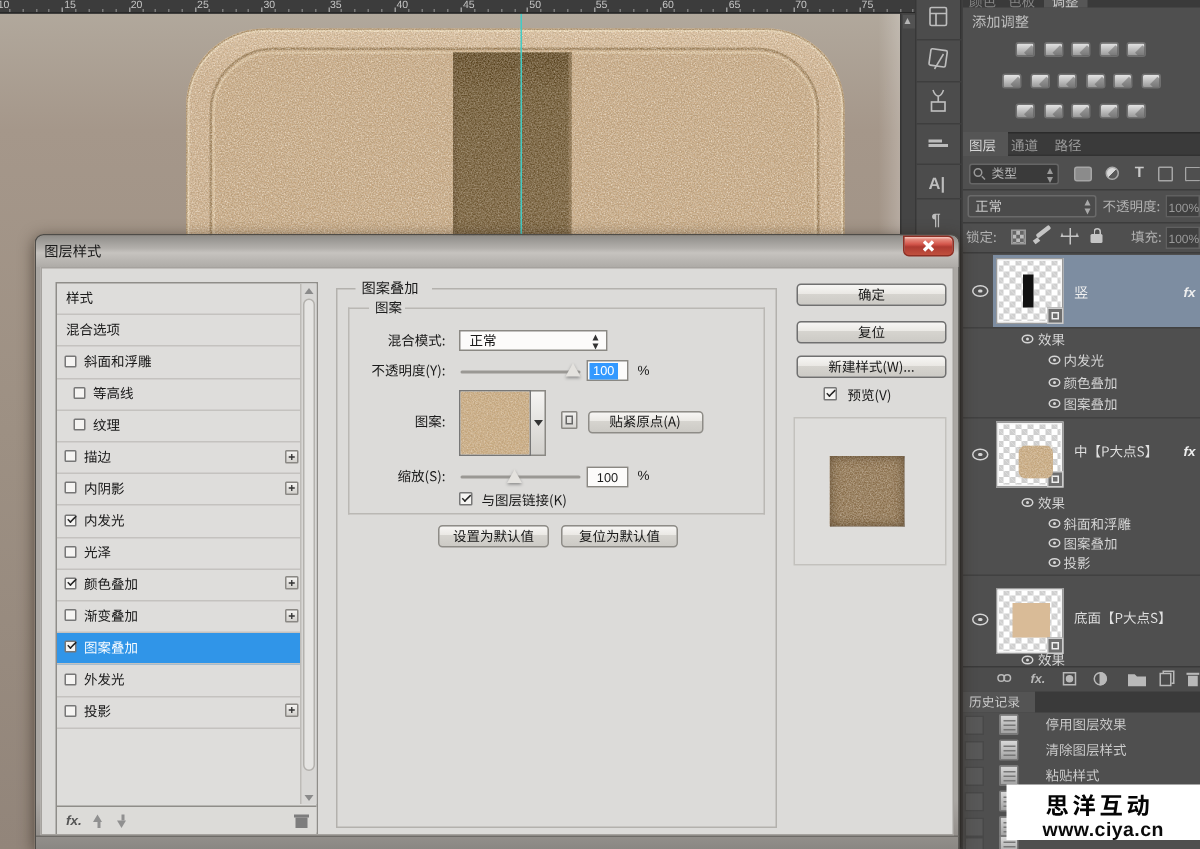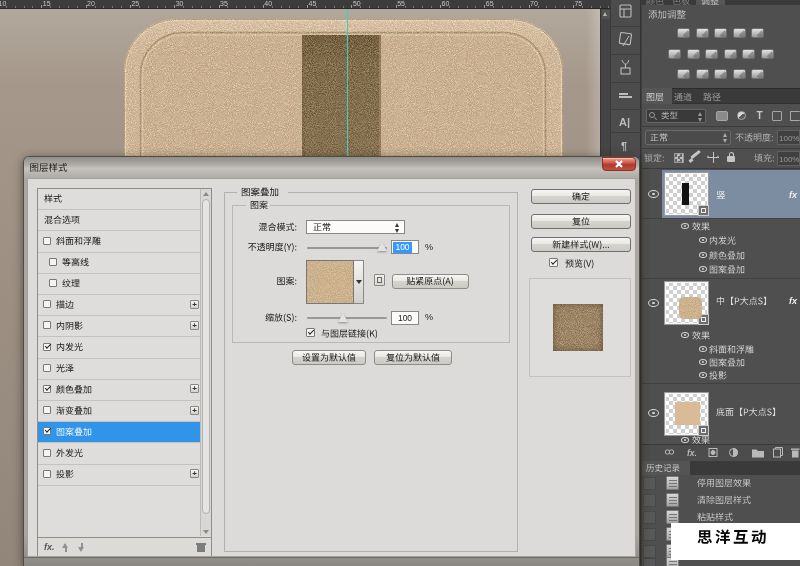--- a/index.html
+++ b/index.html
@@ -467,20 +467,21 @@
     <div class="abs" style="left:549px;top:258px;width:9px;height:9px;background:#f5f4f2;border:1px solid #777;border-radius:1px;z-index:11;"></div>
     <div class="abs" style="left:550.5px;top:260.0px;width:6px;height:3px;border-left:1.5px solid #222;border-bottom:1.5px solid #222;transform:rotate(-45deg);z-index:12"></div>
     <div class="abs" style="left:529px;top:278px;width:102px;height:99px;background:#dedddb;border:1px solid #c3c1bd;z-index:11;"></div>
     <svg class="abs" width="50" height="47" style="left:553px;top:304px;z-index:12">
       <rect x="0" y="0" width="50" height="47" rx="0" fill="#8a6f4c"></rect>
       <rect x="0" y="0" width="50" height="47" rx="0" filter="url(#nzl)" opacity="0.45"></rect>
       <rect x="0" y="0" width="50" height="47" rx="0" filter="url(#nzd)" opacity="0.38"></rect>
     </svg>
     <div class="abs" style="left:553px;top:304px;width:50px;height:47px;box-shadow:inset 0 0 7px rgba(50,32,15,.55);z-index:13"></div>
     <div class="abs" style="left:671px;top:523px;width:129px;height:37px;background:#fff;z-index:40"></div>
+    <div class="abs" style="left:671px;top:544.5px;width:129px;text-align:center;font-size:13px;font-weight:bold;color:#0a0a0a;z-index:41;letter-spacing:0.3px">www.ciya.cn</div>
     <svg width="800" height="566" viewBox="0 0 800 566" style="position:absolute;left:0;top:0;z-index:50;pointer-events:none">
       <defs>
         <path id="g0r" d="M105 772C159 726 226 659 256 615L309 668C277 710 209 774 154 818ZM43 526V454H184V107C184 54 148 15 128 -1C142 -12 166 -37 175 -52C188 -35 212 -15 345 91C331 44 311 0 283 -39C298 -47 327 -68 338 -79C436 57 450 268 450 422V728H856V11C856 -4 851 -9 836 -9C822 -10 775 -10 723 -8C733 -27 744 -58 747 -77C818 -77 861 -76 888 -65C915 -52 924 -30 924 10V795H383V422C383 327 380 216 352 113C344 128 335 149 330 164L257 108V526ZM620 698V614H512V556H620V454H490V397H818V454H681V556H793V614H681V698ZM512 315V35H570V81H781V315ZM570 259H723V138H570Z"></path>
         <path id="g1r" d="M212 178V11H47V-53H955V11H536V94H824V152H536V230H890V294H114V230H462V11H284V178ZM86 669V495H233C186 441 108 388 39 362C54 351 73 329 83 313C142 340 207 390 256 443V321H322V451C369 426 425 389 455 363L488 407C458 434 399 470 351 492L322 457V495H487V669H322V720H513V777H322V840H256V777H57V720H256V669ZM148 619H256V545H148ZM322 619H423V545H322ZM642 665H815C798 606 771 556 735 514C693 561 662 614 642 665ZM639 840C611 739 561 645 495 585C510 573 535 547 546 534C567 554 586 578 605 605C626 559 654 512 691 469C639 424 573 390 496 365C510 352 532 324 540 310C616 339 682 375 736 422C785 375 846 335 919 307C928 325 948 353 962 366C890 389 830 425 781 467C828 521 864 586 887 665H952V728H672C686 759 697 792 707 825Z"></path>
         <path id="g2r" d="M698 506C696 147 684 34 432 -30C444 -43 461 -67 467 -82C735 -9 755 126 757 506ZM400 459C345 410 243 364 158 338C175 325 194 304 205 289C295 320 398 372 462 433ZM431 185C371 104 252 35 132 -1C148 -15 167 -38 178 -55C306 -12 427 63 497 156ZM740 77C805 32 882 -35 918 -80L961 -34C924 11 845 75 782 118ZM536 609V137H596V552H851V139H914V609H725C738 641 753 680 766 718H947V778H514V718H703C693 683 678 641 664 609ZM229 824C242 799 254 767 263 740H68V677H496V740H334C325 770 308 811 291 842ZM415 326C356 263 246 205 150 172C155 225 156 277 156 321V472H493V535H392C412 569 434 613 453 653L390 669C375 630 349 574 326 535H195L248 554C240 586 217 636 194 671L135 652C157 616 178 568 186 535H89V322C89 215 84 65 32 -45C49 -51 79 -69 92 -81C125 -9 142 82 150 169C166 155 183 134 193 118C296 158 407 224 475 300Z"></path>
         <path id="g3r" d="M474 492V319H243V492ZM547 492H786V319H547ZM598 685C569 643 531 597 494 563H229C268 601 304 642 337 685ZM354 843C284 708 162 587 39 511C53 495 74 457 81 441C111 461 141 484 170 509V81C170 -36 219 -63 378 -63C414 -63 725 -63 765 -63C914 -63 945 -18 963 138C941 142 910 154 890 166C879 34 863 6 764 6C696 6 426 6 373 6C263 6 243 20 243 80V247H786V202H861V563H585C632 611 678 669 712 722L663 757L648 752H383C397 774 410 796 422 818Z"></path>
         <path id="g4r" d="M197 840V647H58V577H191C159 439 97 278 32 197C45 179 63 145 71 125C117 193 163 305 197 421V-79H267V456C294 405 326 342 339 309L385 366C368 396 292 512 267 546V577H387V647H267V840ZM879 821C778 779 585 755 428 746V502C428 343 418 118 306 -40C323 -48 354 -70 368 -82C477 75 499 309 501 476H531C561 351 604 238 664 144C600 70 524 16 440 -19C456 -33 476 -62 486 -80C569 -41 644 12 708 82C764 11 833 -45 915 -82C927 -62 950 -32 967 -18C883 15 813 70 756 141C829 241 883 370 911 533L864 547L851 544H501V685C651 695 823 718 929 761ZM827 476C802 370 762 280 710 204C661 283 624 376 598 476Z"></path>
         <path id="g5r" d="M407 289C384 213 342 126 280 75L335 34C400 92 441 186 466 266ZM643 254C672 187 701 99 709 40L770 63C760 120 732 207 699 273ZM766 281C823 205 883 100 907 31L970 63C944 132 884 233 825 309ZM533 397V3C533 -9 529 -13 515 -13C502 -13 459 -14 409 -12C418 -33 427 -60 430 -80C497 -80 541 -79 568 -68C595 -57 603 -37 603 2V397ZM85 777C143 748 213 701 246 667L291 728C256 761 186 804 129 831ZM38 506C98 480 170 437 205 405L248 466C212 498 140 537 79 561ZM60 -25 127 -67C171 22 221 139 259 239L199 281C157 173 100 49 60 -25ZM327 783V713H548C537 667 522 622 503 579H281V508H466C416 427 347 357 254 311C268 297 290 270 300 254C414 313 494 403 550 508H676C732 408 826 316 922 270C933 288 956 314 971 328C888 363 807 431 754 508H954V579H584C601 622 615 667 627 713H920V783Z"></path>
         <path id="g6r" d="M572 716V-65H644V9H838V-57H913V716ZM644 81V643H838V81ZM195 827 194 650H53V577H192C185 325 154 103 28 -29C47 -41 74 -64 86 -81C221 66 256 306 265 577H417C409 192 400 55 379 26C370 13 360 9 345 10C327 10 284 10 237 14C250 -7 257 -39 259 -61C304 -64 350 -65 378 -61C407 -57 426 -48 444 -22C475 21 482 167 490 612C490 623 490 650 490 650H267L269 827Z"></path>
         <path id="g7r" d="M375 279C455 262 557 227 613 199L644 250C588 276 487 309 407 325ZM275 152C413 135 586 95 682 61L715 117C618 149 445 188 310 203ZM84 796V-80H156V-38H842V-80H917V796ZM156 29V728H842V29ZM414 708C364 626 278 548 192 497C208 487 234 464 245 452C275 472 306 496 337 523C367 491 404 461 444 434C359 394 263 364 174 346C187 332 203 303 210 285C308 308 413 345 508 396C591 351 686 317 781 296C790 314 809 340 823 353C735 369 647 396 569 432C644 481 707 538 749 606L706 631L695 628H436C451 647 465 666 477 686ZM378 563 385 570H644C608 531 560 496 506 465C455 494 411 527 378 563Z"></path>

